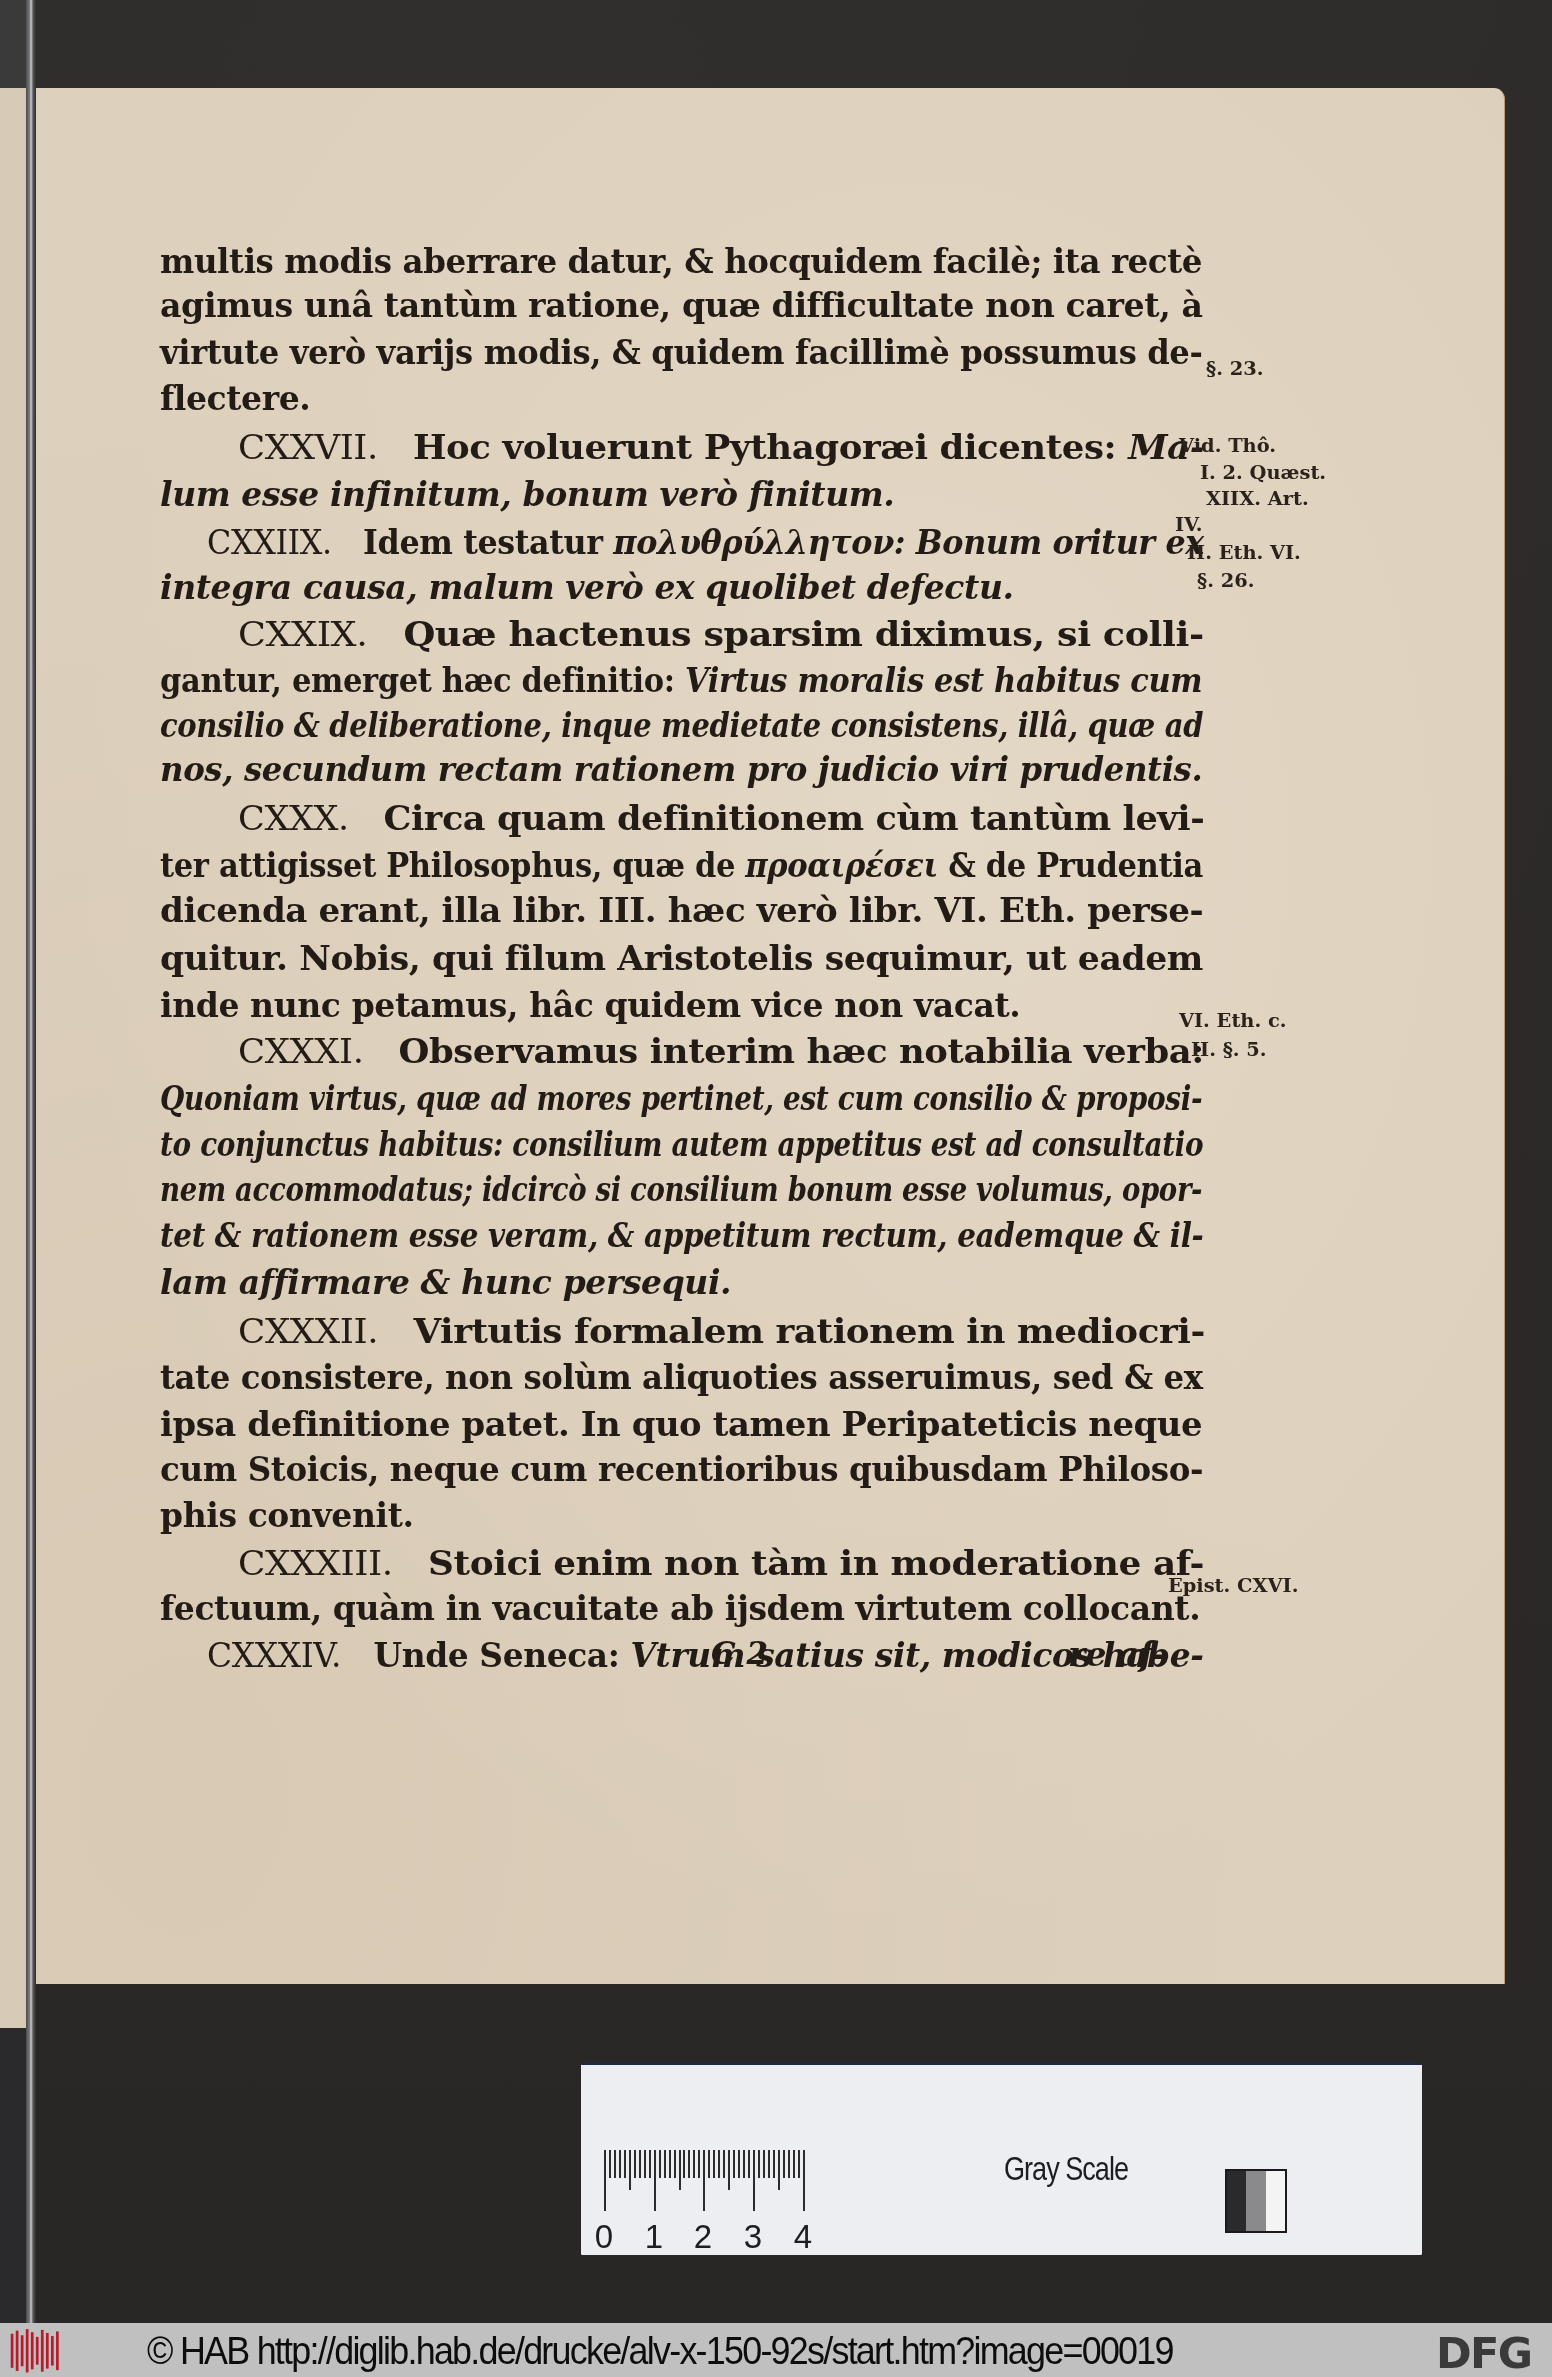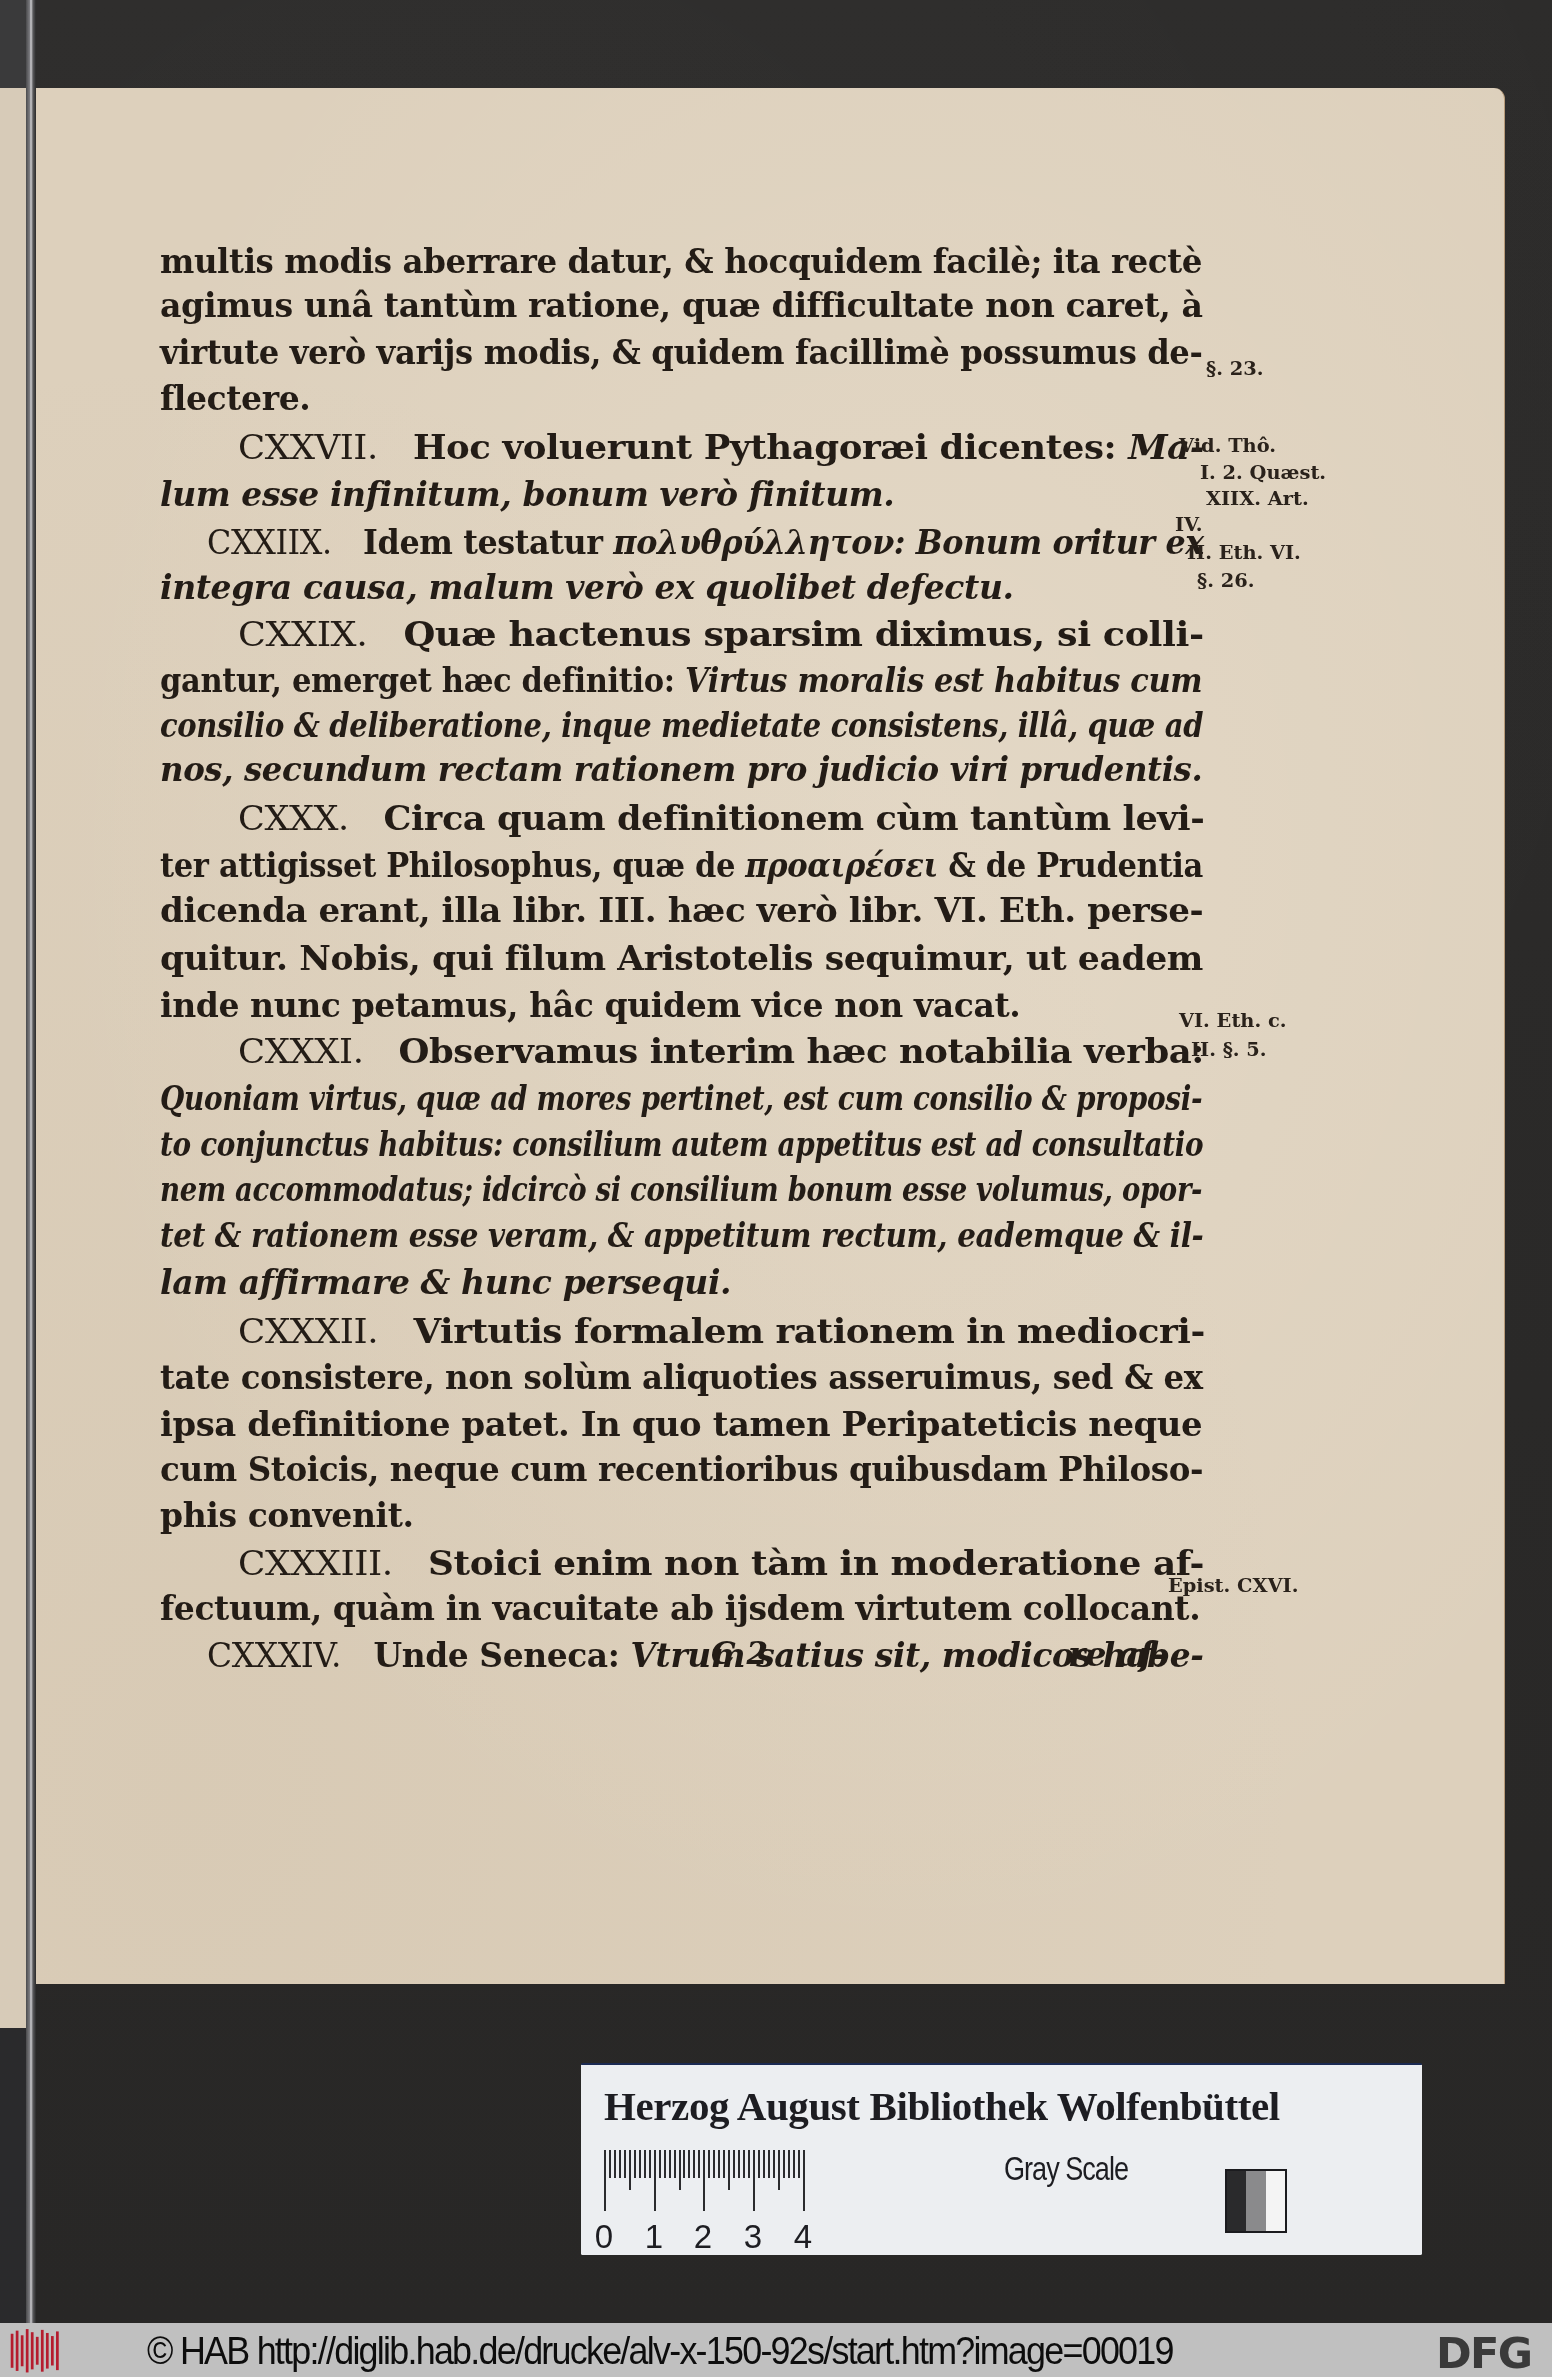--- a/index.html
+++ b/index.html
@@ -171,21 +171,20 @@
   <div class="marg" style="left:1161px; top:481px;">§. 26.</div>
   <div class="marg" style="left:1143px; top:921px;">VI. Eth. c.</div>
   <div class="marg" style="left:1155px; top:950px;">II. §. 5.</div>
   <div class="marg" style="left:1132px; top:1486px;">Epist. CXVI.</div>
 
   <div class="sig" style="left:675px; top:1547px;">C 2</div>
   <div class="sig it" style="left:1032px; top:1547px; font-size:33px;">re af-</div>
 </div>
 
 <div class="card">
-  <div class="card-title">Herzog August Bibliothek Wolfenbüttel</div>
   <div class="ruler" id="ruler">
       <div class="tick" style="left: 0px; height: 61px;"></div>
       <div class="tick" style="left: 5px; height: 28px;"></div>
       <div class="tick" style="left: 10px; height: 28px;"></div>
       <div class="tick" style="left: 15px; height: 28px;"></div>
       <div class="tick" style="left: 20px; height: 28px;"></div>
       <div class="tick" style="left: 25px; height: 40px;"></div>
       <div class="tick" style="left: 30px; height: 28px;"></div>
       <div class="tick" style="left: 35px; height: 28px;"></div>
       <div class="tick" style="left: 40px; height: 28px;"></div>

